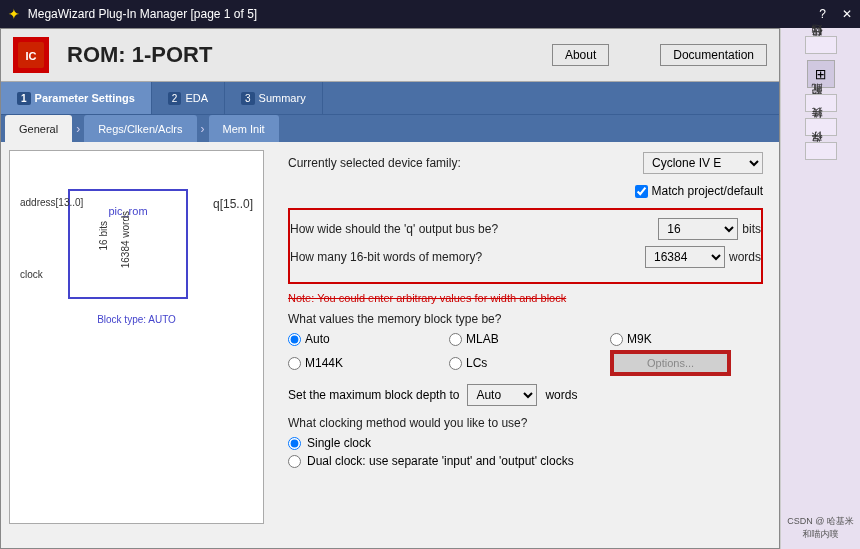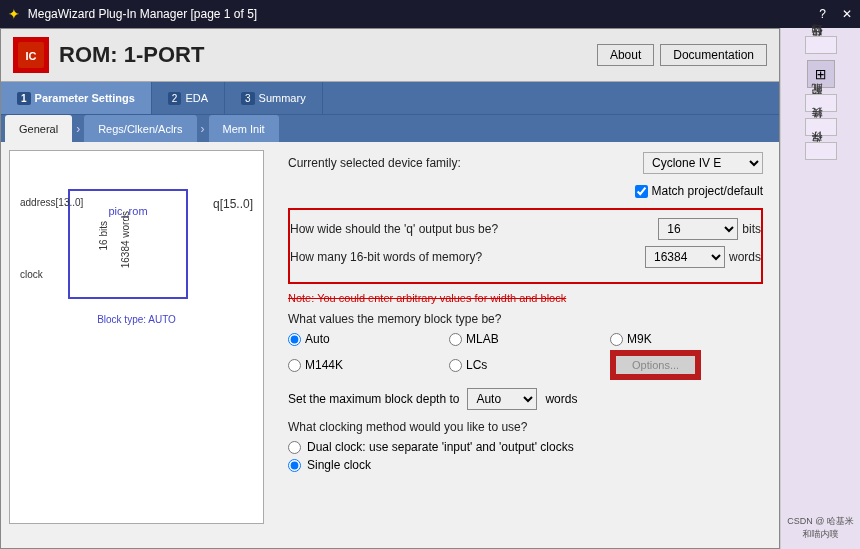--- a/index.html
+++ b/index.html
@@ -213,22 +213,22 @@
     .radio-item {
       display: flex;
       align-items: center;
       gap: 4px;
       font-size: 12px;
     }
     .radio-item input[type=radio] { margin: 0; cursor: pointer; }
 
     .options-btn {
       background: #d0d0d0;
-      border: 6px solid #b91c1c;
-      padding: 3px 16px;
+      border: 4px solid #b91c1c;
+      padding: 3px 33px;
       font-size: 11px;
       cursor: pointer;
       color: #888;
     }
 
     .depth-row {
       display: flex;
       align-items: center;
       gap: 8px;
       margin-bottom: 10px;
@@ -299,32 +299,32 @@
   </div>
   <div style="display:flex;gap:16px;">
     <span>?</span>
     <span>✕</span>
   </div>
 </div>
 
 <div id="main-window">
 
   <div id="window-header">
-    <div style="display:flex; align-items:center; gap:10px;justify-content:flex-end;">
+    <div style="display:flex; align-items:center; gap:18px;justify-content:flex-end;">
       <div class="rom-icon">
         <svg width="30" height="30" viewBox="0 0 30 30">
           <rect x="2" y="2" width="26" height="26" fill="#cc2200" rx="2"></rect>
           <text x="15" y="20" text-anchor="middle" fill="white" font-size="11" font-weight="bold">IC</text>
         </svg>
       </div>
       <span style="font-size:22px; font-weight:bold; color:#222;">ROM: 1-PORT</span>
     </div>
     <div class="header-btns">
       <button style="padding:3px 12px; font-size:12px; background:#e8e8e8; border:1px solid #888; cursor:pointer;">About</button>
-      <button style="padding:3px 12px; font-size:12px; background:#e8e8e8; border:1px solid #888; cursor:pointer;">Documentation</button>
+      <button style="padding:3px 12px; font-size:12px; background:#e8e8e8; border:1px solid #888; cursor:pointer;margin-left:45px;">Documentation</button>
     </div>
   </div>
 
   <div id="tabs1">
     <div class="tab1 active">
       <span class="tab-num">1</span>
       <span>Parameter Settings</span>
     </div>
     <div class="tab1">
       <span class="tab-num">2</span>
@@ -451,26 +451,26 @@
           <option>512</option>
           <option>1024</option>
         </select>
         <span>words</span>
       </div>
 
       <div class="clock-section">
         <div class="section-label">What clocking method would you like to use?</div>
         <div class="clock-options">
           <div class="clock-item">
+            <input type="radio" name="clockmethod" checked="" style="">
+            <span>Single clock</span>
+          </div>
+          <div class="clock-item">
             <input type="radio" name="clockmethod" style="">
             <span>Dual clock: use separate 'input' and 'output' clocks</span>
-          </div>
-          <div class="clock-item">
-            <input type="radio" name="clockmethod" checked="" style="">
-            <span>Single clock</span>
           </div>
         </div>
       </div>
 
     </div>
   </div>
 </div>
 
 <div id="right-sidebar">
   <div class="sidebar-btn">运行代码</div>

